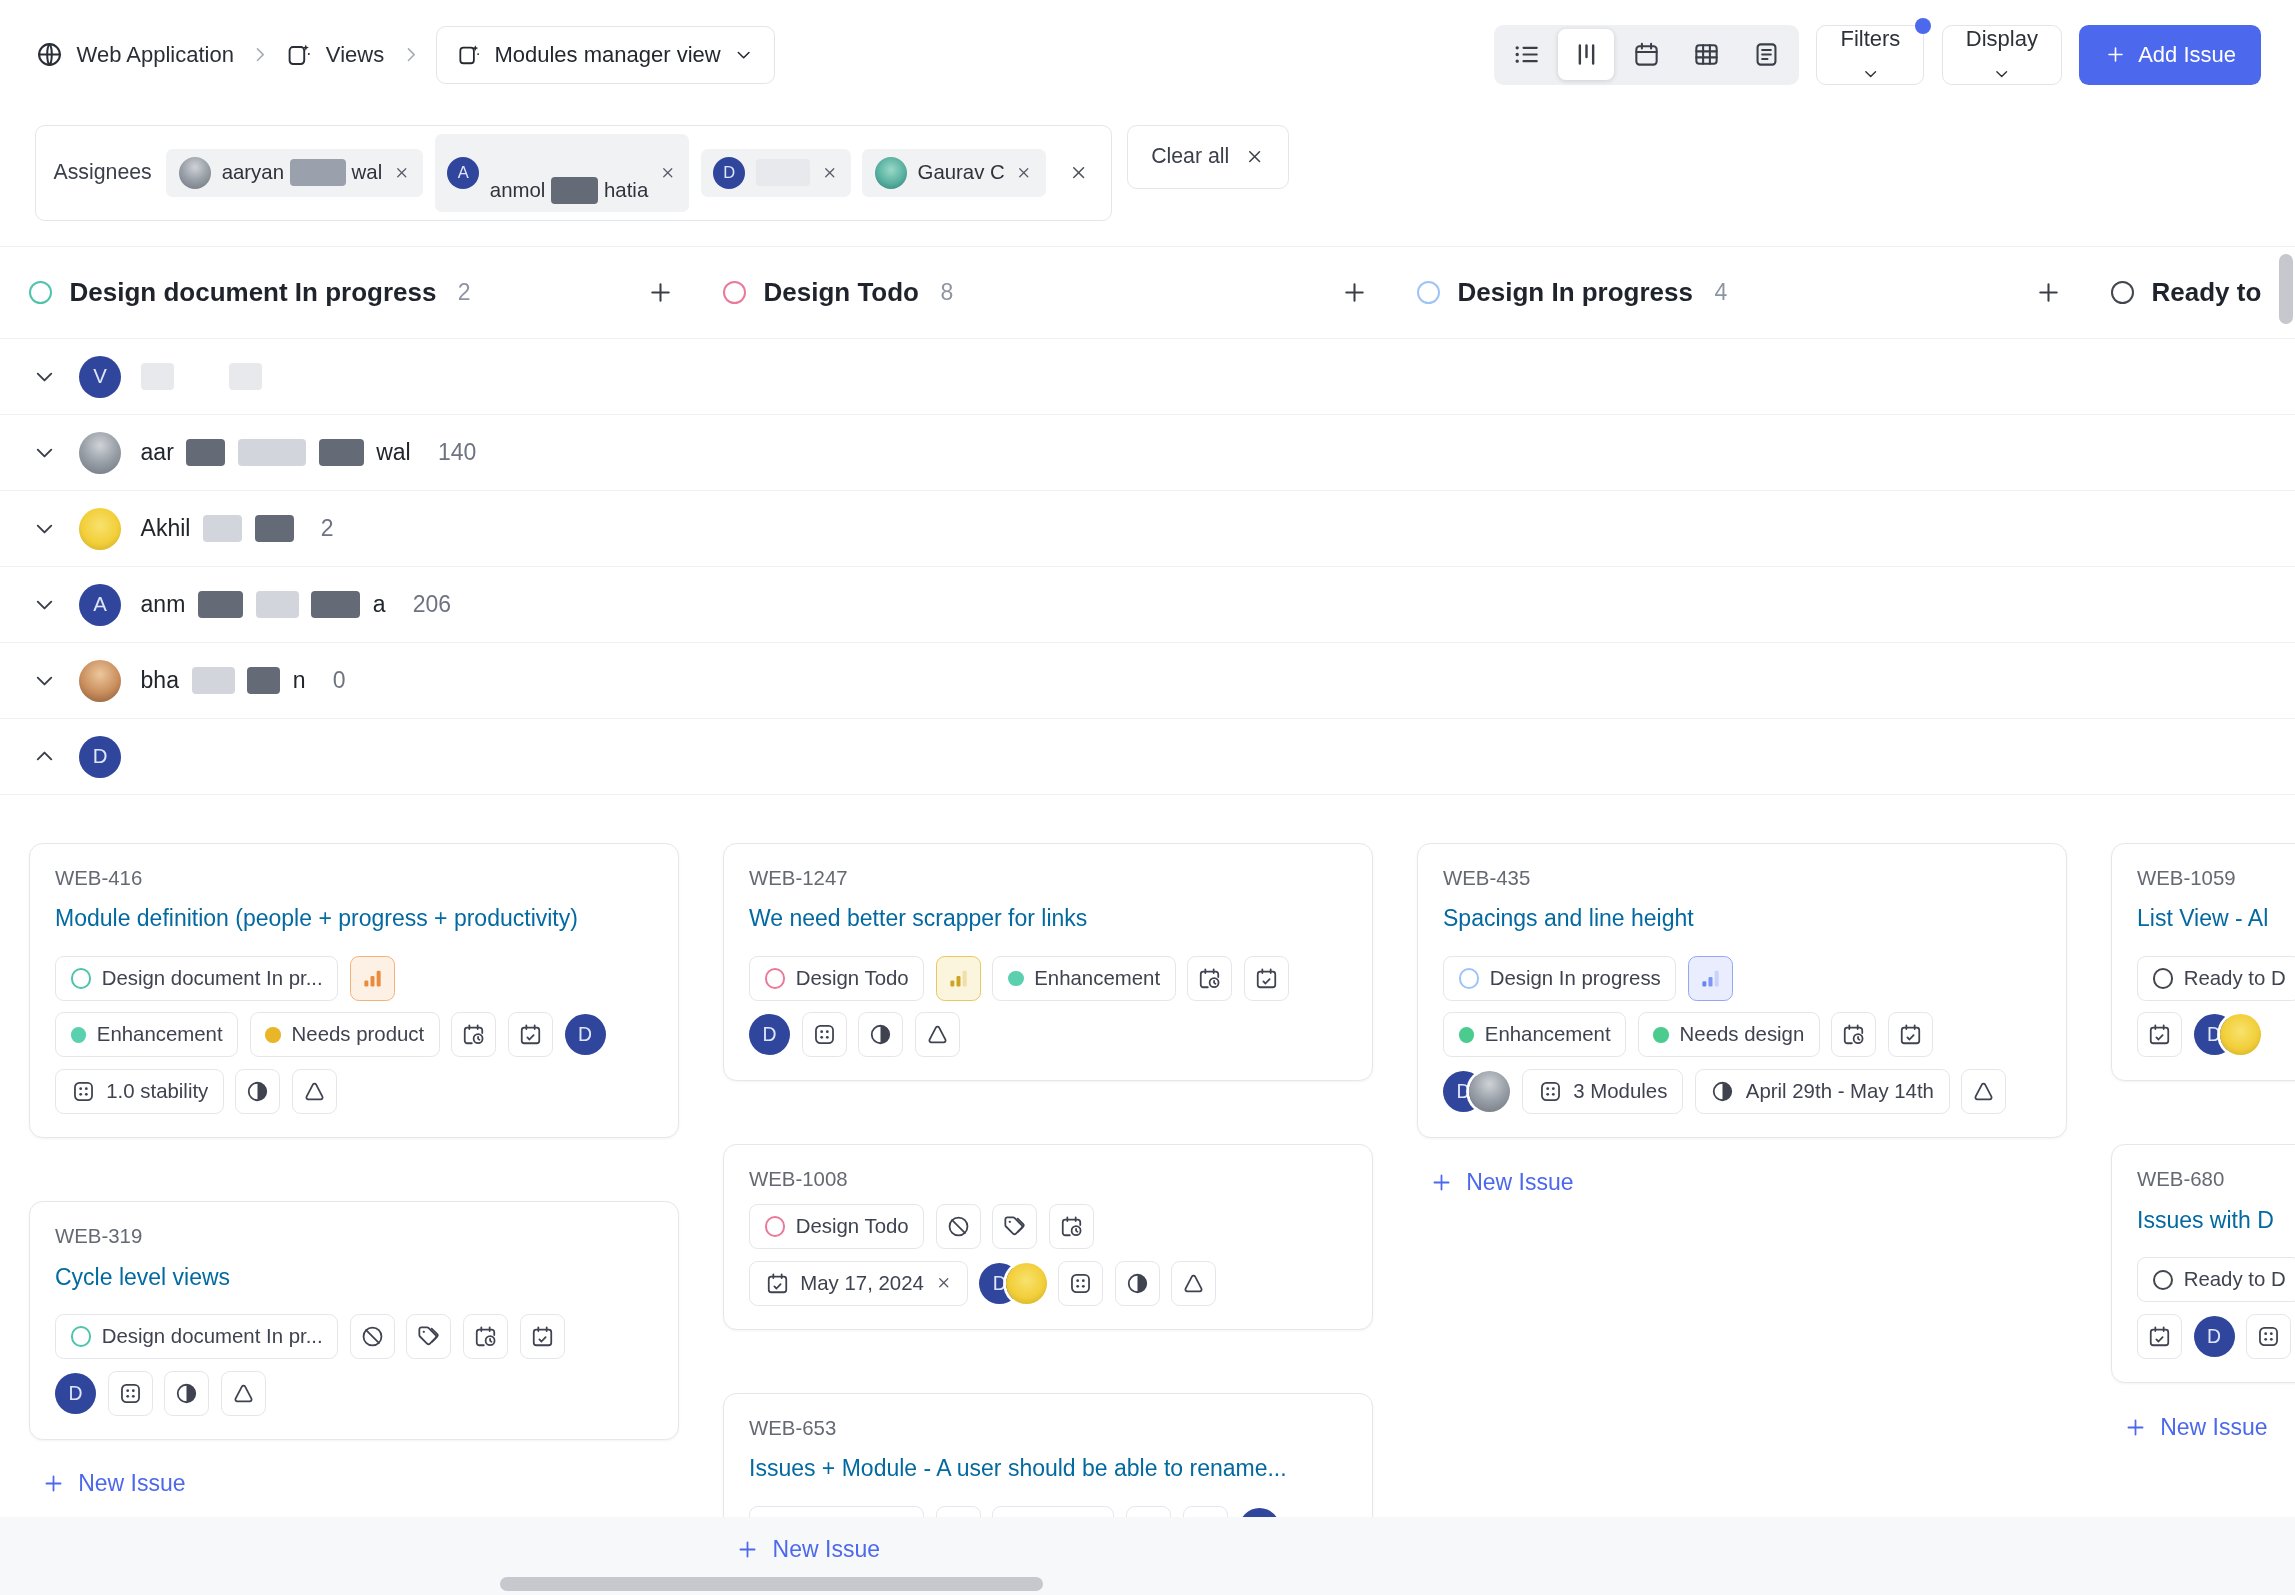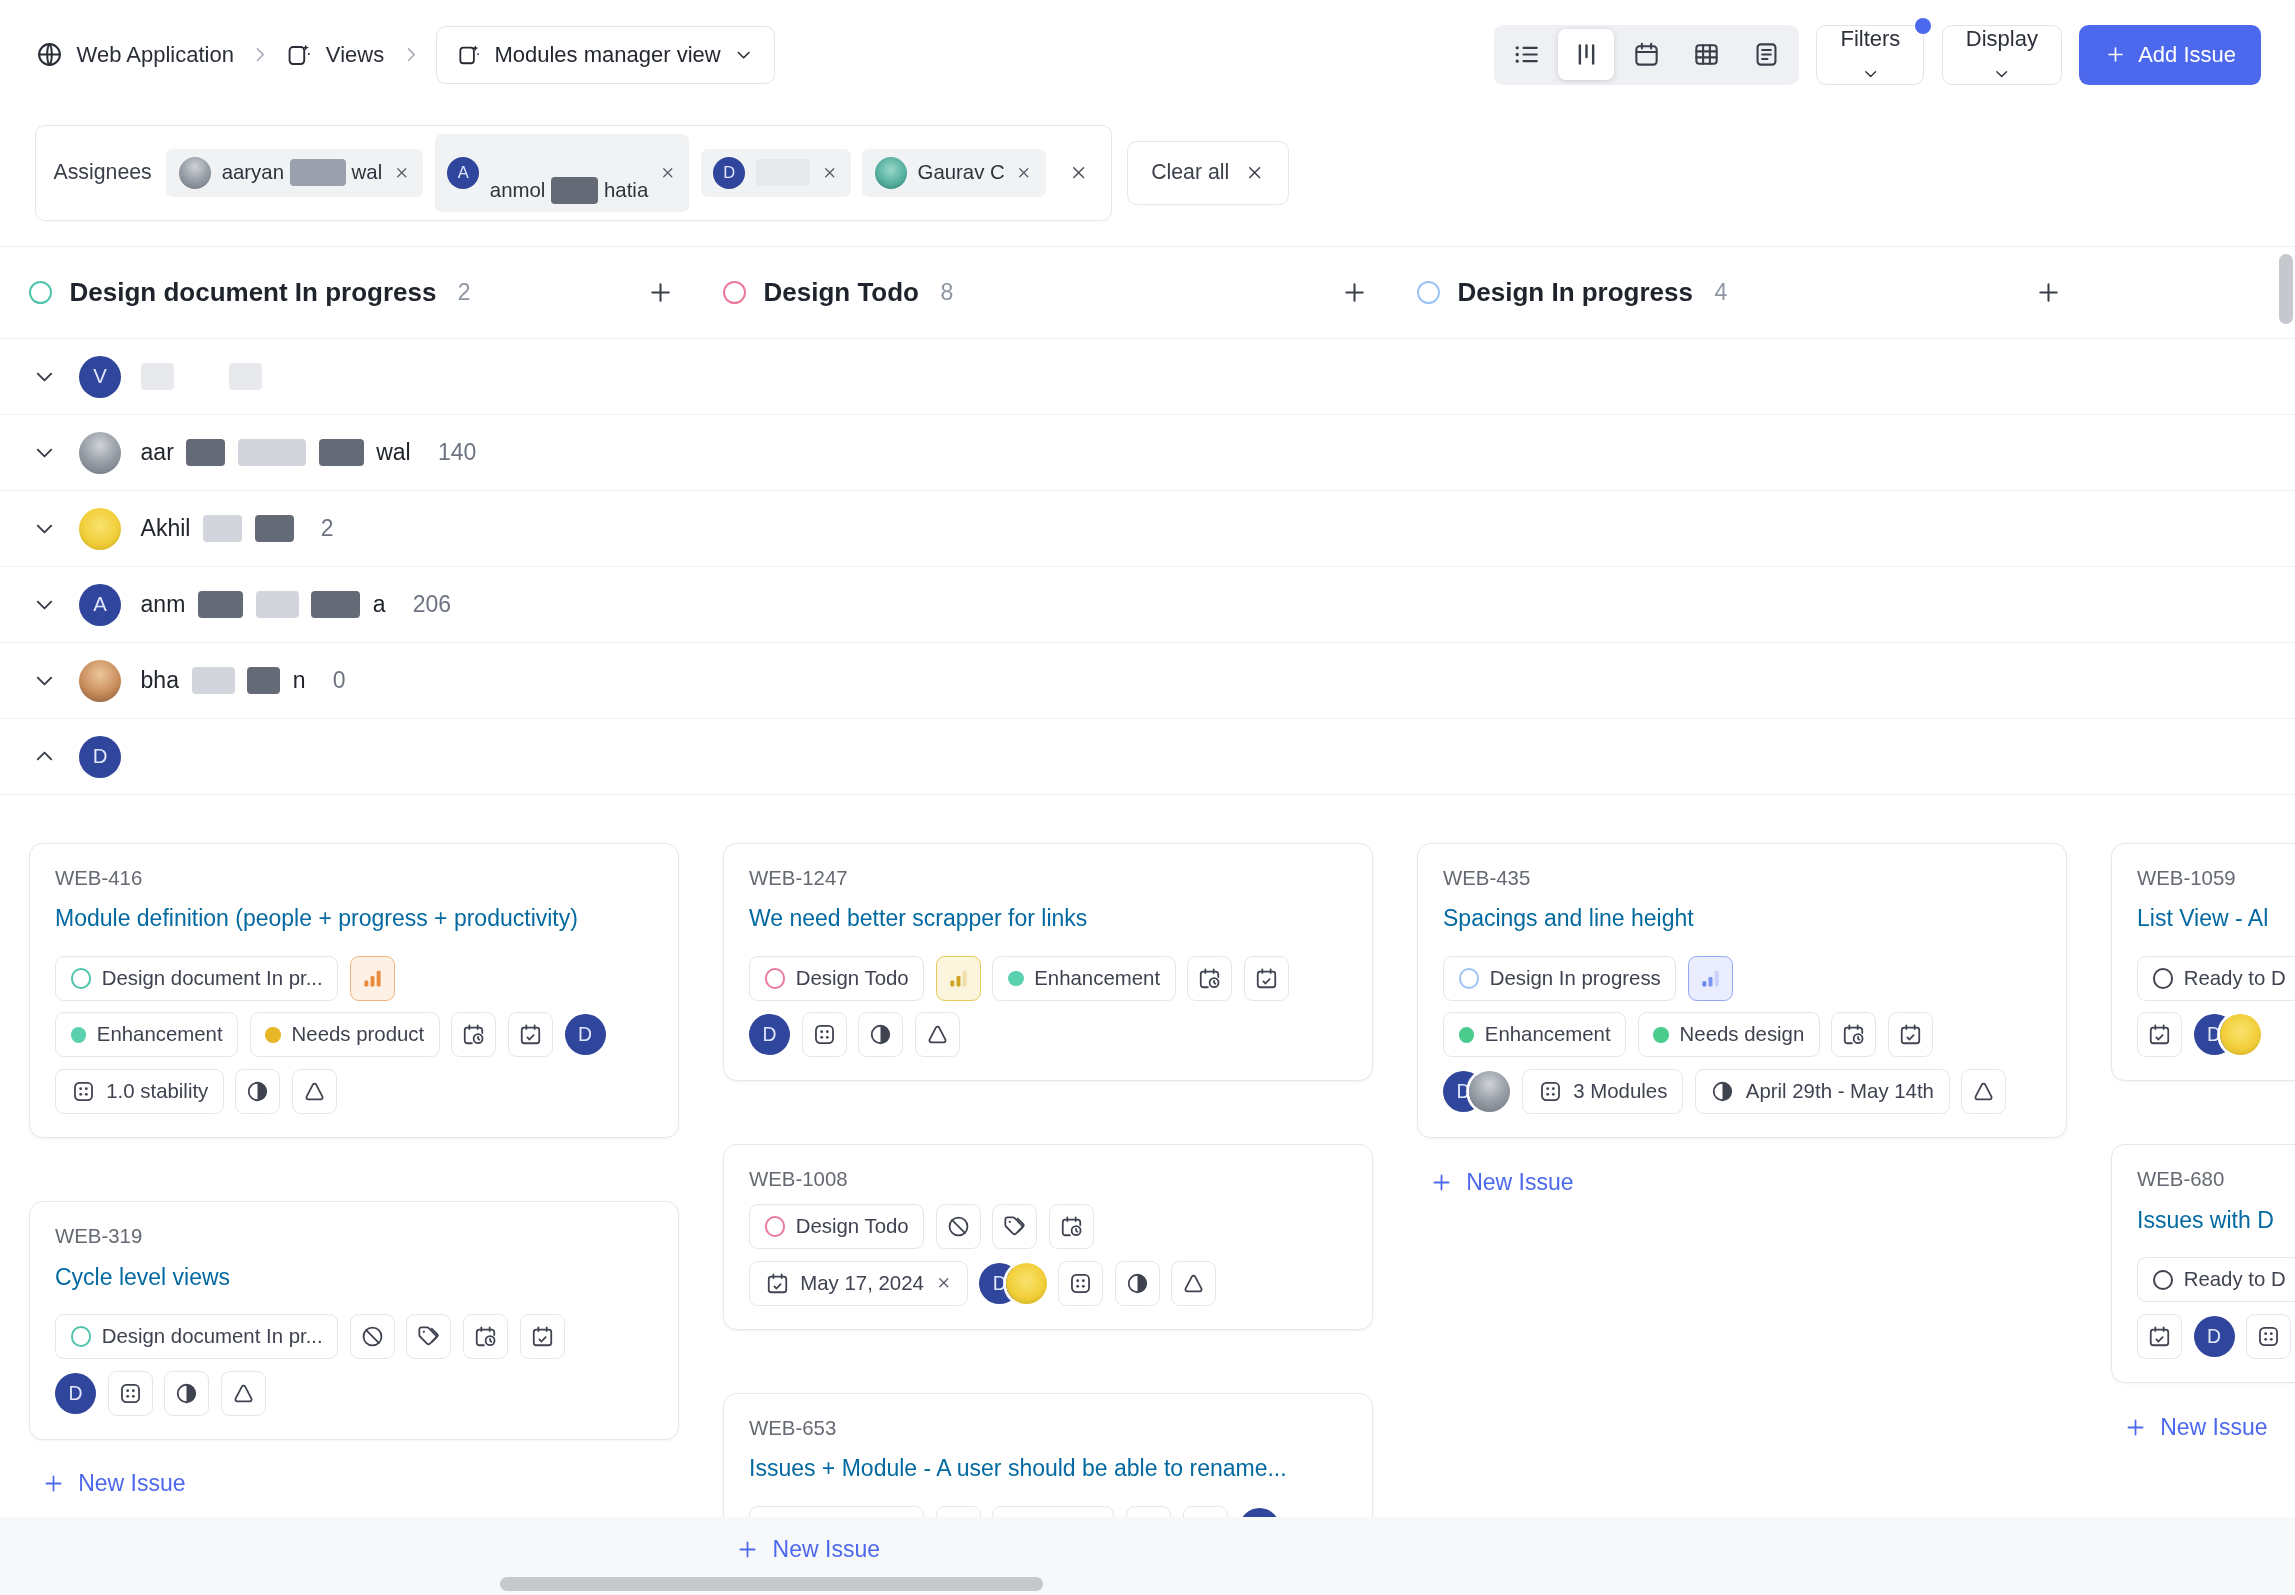--- a/index.html
+++ b/index.html
@@ -22,33 +22,33 @@
   .switcher{display:flex;gap:3.9px;background:#eff0f3;border-radius:9.7px;padding:4.9px;height:60px;box-sizing:border-box;}
   .sw-btn{width:56px;border:none;background:transparent;border-radius:7.8px;display:flex;align-items:center;justify-content:center;color:#3a3e48;}
   .sw-btn.active{background:#fff;box-shadow:0 1px 4.9px rgba(20,24,34,.16);}
   .btn{position:relative;display:flex;align-items:center;gap:12.6px;height:60px;padding:0 23px;border:1px solid #e2e4e8;
     border-radius:9.7px;background:#fff;font-size:22px;font-weight:500;color:#2d313a;flex-direction:column;}
   .btn-primary{display:flex;align-items:center;gap:10.7px;height:60px;padding:0 25px;border:none;border-radius:9.7px;
     background:#4c68ec;color:#fff;font-size:22px;font-weight:500;}
   .dot-badge{position:absolute;top:-7.8px;right:-7.8px;width:16.5px;height:16.5px;border-radius:50%;background:#4c68ec;}
 
   
-  .filter-bar{display:flex;align-items:center;gap:15.5px;padding:15.5px 35px 25px;border-bottom:1px solid #eceef1;}
+  .filter-bar{display:flex;align-items:flex-start;gap:15.5px;padding:15.5px 35px 25px;border-bottom:1px solid #eceef1;}
   .assignees-box{display:flex;align-items:center;gap:14.6px;border:1px solid #e4e6ea;border-radius:9.7px;padding:8.7px 17.5px;background:#fff;}
   .f-label{font-size:21.3px;color:#3c404a;}
   .f-chip{display:flex;align-items:center;gap:10.7px;background:#f1f2f4;border-radius:6.8px;padding:7.8px 12.6px;font-size:20.4px;color:#2f333c;}
   .chip-close{display:flex;align-items:center;color:#565b66;}
   .group-x{display:flex;border:none;background:none;color:#4b5058;padding:3.9px;margin-left:3.9px;}
   .clear-all{display:flex;align-items:center;gap:14.6px;height:64px;padding:0 23px;border:1px solid #e4e6ea;border-radius:9.7px;
     background:#fff;font-size:21.3px;color:#3c404a;}
 
   
   .grid{display:grid;grid-template-columns:repeat(4,650px);column-gap:44px;padding-left:29px;}
   .col-headers{padding-top:27px;padding-bottom:27px;border-bottom:1px solid #eef0f2;}
-  .col-head{display:flex;align-items:center;gap:17.5px;min-width:0;justify-content:flex-end;}
+  .col-head{display:flex;align-items:center;gap:17.5px;min-width:0;}
   .state-circle{flex:none;width:23px;height:23px;border-radius:50%;border:2.9px solid #888;box-sizing:border-box;}
   .col-title{font-size:26px;font-weight:700;color:#1f232b;white-space:nowrap;}
   .col-count{font-size:23px;color:#8e95a2;margin-left:3.9px;}
   .col-plus{margin-left:auto;border:none;background:none;color:#3a3e48;display:flex;padding:3.9px;}
 
   
   .swimlane{display:flex;align-items:center;gap:19.4px;height:75px;padding-left:29px;border-bottom:1px solid #eef0f2;}
   .sw-chevron{border:none;background:none;color:#3a3e48;display:flex;padding:1.9px;}
   .sw-name{display:flex;align-items:center;gap:12.6px;font-size:23px;font-weight:500;color:#21252c;}
   .sw-count{font-size:23px;color:#6d7380;margin-left:7.8px;}

